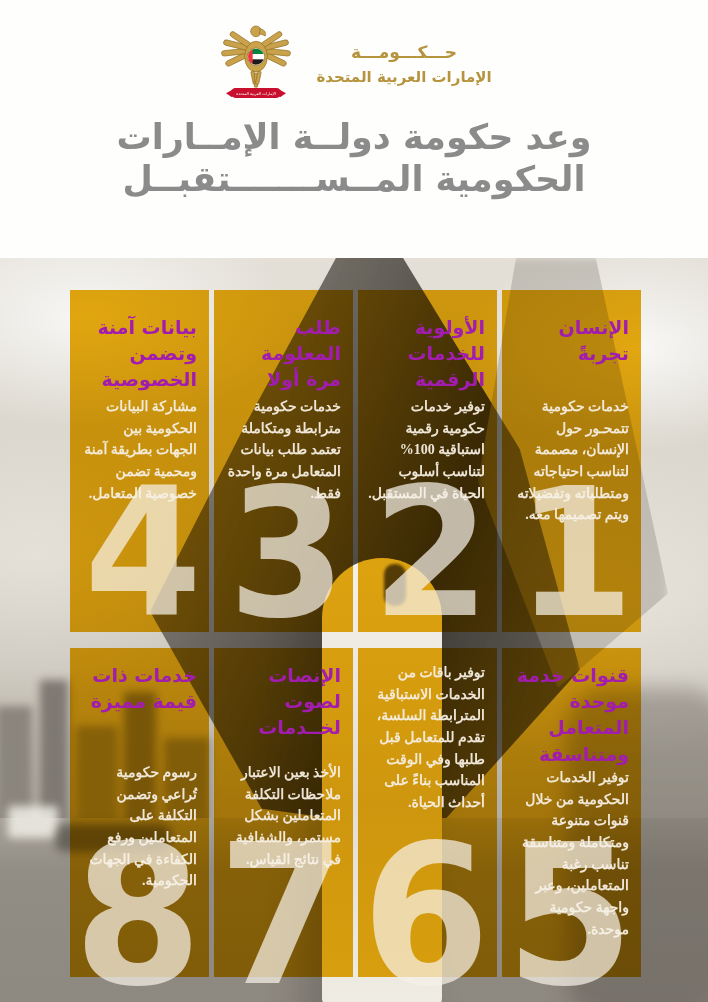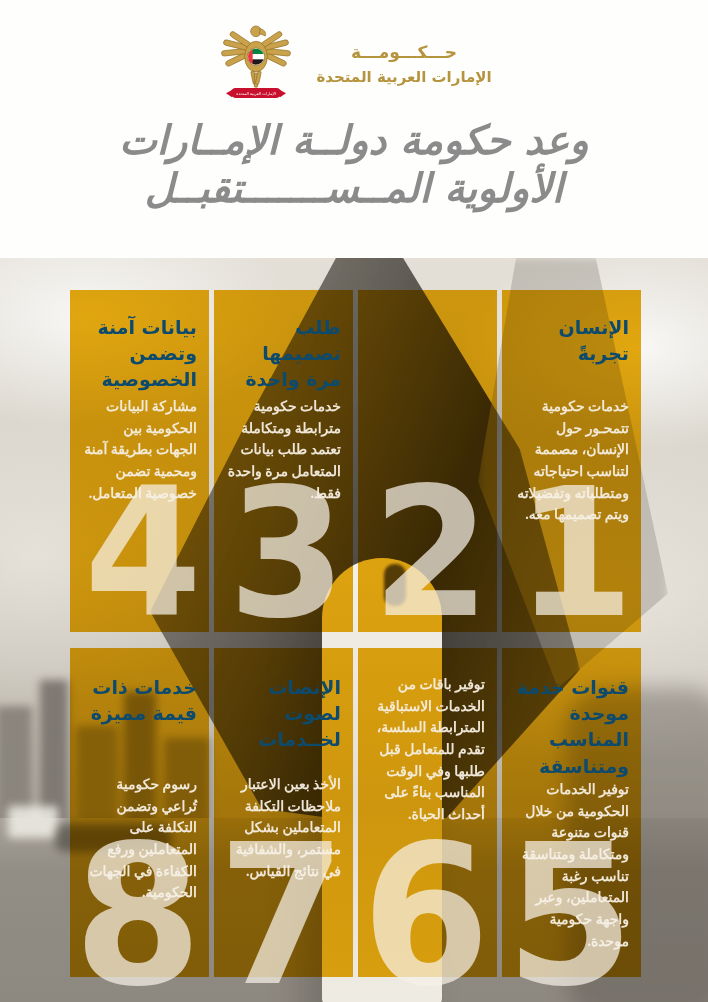--- a/index.html
+++ b/index.html
@@ -9,21 +9,21 @@
     margin:0 auto;
   }
   
   .header{position:absolute;top:0;left:0;width:708px;height:258px;background:#FEFEFD;}
   .logo{display:flex;flex-direction:row;align-items:center;justify-content:center;
         gap:20px;padding-top:22px;}
   .logo-text{color:#B6933D;text-align:center;line-height:1.5;}
   .logo-l1{font-size:17px;font-weight:bold;letter-spacing:1px;}
   .logo-l2{font-size:15px;font-weight:bold;}
   .title{margin-top:10px;text-align:center;color:#8B8B8B;font-weight:bold;
-         font-size:40px;line-height:1.2;letter-spacing:0;font-style:italic;}
+         font-size:35px;line-height:1.2;letter-spacing:0;}
   
   .photo{position:absolute;left:0;top:258px;width:708px;height:744px;overflow:hidden;
     background:linear-gradient(180deg,#E4E0D8 0%,#D8D4CA 30%,#CDC8BE 55%,#B2ADA3 76%,#98938A 100%);}
   .clouds{position:absolute;inset:0;background:
     radial-gradient(ellipse 300px 160px at 12% 8%,rgba(255,255,255,.75),transparent 70%),
     radial-gradient(ellipse 260px 150px at 90% 12%,rgba(255,255,255,.8),transparent 70%),
     radial-gradient(ellipse 420px 240px at 86% 45%,rgba(250,248,243,.55),transparent 70%),
     radial-gradient(ellipse 300px 200px at 5% 40%,rgba(246,243,237,.5),transparent 70%);}
   .flag{position:absolute;left:150px;top:-6px;width:430px;height:580px;
     background:linear-gradient(112deg,rgba(141,136,127,.92) 0%,rgba(92,88,81,.95) 38%,rgba(57,54,48,.97) 62%,rgba(96,92,85,.9) 100%);
@@ -54,23 +54,23 @@
     background:rgba(240,237,230,.85);border-radius:4px;filter:blur(4px);}
   .blob-right{position:absolute;right:-18px;top:430px;width:160px;height:330px;
     background:rgba(70,66,60,.32);border-radius:40px;filter:blur(10px);}
   
   .grid{position:absolute;left:70px;top:290px;width:571px;
     display:grid;grid-template-columns:repeat(4,1fr);
     grid-template-rows:342px 329px;column-gap:5px;row-gap:16px;}
   .card{position:relative;}
   .card-fill{position:absolute;inset:0;background:#E8AC10;mix-blend-mode:multiply;}
   .card-inner{position:relative;z-index:1;padding:24px 12px 0 10px;text-align:right;}
-  .card-title{margin:0;color:#0c4a6e;font-size:19px;font-weight:bold;line-height:1.38;
+  .card-title{margin:0;color:#a21caf;font-size:19px;font-weight:bold;line-height:1.38;
     min-height:82px;}
-  .row2 .card-inner{padding-top:26px;}
+  .row2 .card-inner{padding-top:14px;}
   .row2 .card-title{min-height:100px;}
   .card-desc{margin:0;color:rgba(245,238,226,.95);font-size:14px;font-weight:bold;
     line-height:1.55;font-family:Liberation Serif, serif;}
   .card-num{position:absolute;z-index:1;right:7px;bottom:12px;
     font-size:178px;line-height:.74em;font-weight:bold;
     color:rgba(246,241,231,.72);transform:scaleX(.95);transform-origin:bottom right;}
   .row2 .card-num{font-size:194px;bottom:-12px;}
 </style>
 </head>
 <body>
@@ -140,62 +140,66 @@
           <rect x="48" y="40" width="7" height="24" fill="#EF3340"></rect>
         </g>
         <path d="M24 102 l-9 5 9 6 z" fill="#C8102E"></path>
         <path d="M96 102 l9 5 -9 6 z" fill="#C8102E"></path>
         <rect x="22" y="99" width="76" height="15" rx="7.5" fill="#C8102E"></rect>
         <text x="60" y="109" font-size="6" fill="#FFFFFF" text-anchor="middle">الإمارات العربية المتحدة</text>
       </svg>
     </div>
     <h1 class="title">
       <div>وعد حكومة دولــة الإمــارات</div>
-      <div>الأولوية المــســـــــتقبــل</div>
+      <div>الحكومية المــســـــــتقبــل</div>
     </h1>
   </div>
 
   <div class="grid">
 
     <div class="card">
       <div class="card-fill"></div>
       <div class="card-inner">
         <h2 class="card-title">الإنسان تجربةً</h2>
         <p class="card-desc">خدمات حكومية تتمحـور حول الإنسان، مصممة لتناسب احتياجاته ومتطلباته وتفضيلاته ويتم تصميمها معه.</p>
       </div>
       <div class="card-num">1</div>
     </div>
 
     <div class="card">
       <div class="card-fill"></div>
+      <div class="card-inner">
+        <h2 class="card-title">الأولوية للخدمات الرقمية</h2>
+        <p class="card-desc">توفير خدمات حكومية رقمية استباقية 100% لتناسب أسلوب الحياة في المستقبل.</p>
+      </div>
       <div class="card-num">2</div>
     </div>
 
     <div class="card">
       <div class="card-fill"></div>
       <div class="card-inner">
-        <h2 class="card-title">طلب تصميمها مرة واحدة</h2>
+        <h2 class="card-title">طلب المعلومة مرة أولا</h2>
         <p class="card-desc">خدمات حكومية مترابطة ومتكاملة تعتمد طلب بيانات المتعامل مرة واحدة فقط.</p>
       </div>
       <div class="card-num">3</div>
     </div>
 
     <div class="card">
       <div class="card-fill"></div>
       <div class="card-inner">
         <h2 class="card-title">بيانات آمنة وتضمن الخصوصية</h2>
         <p class="card-desc">مشاركة البيانات الحكومية بين الجهات بطريقة آمنة ومحمية تضمن خصوصية المتعامل.</p>
       </div>
       <div class="card-num">4</div>
     </div>
 
     <div class="card row2">
       <div class="card-fill"></div>
       <div class="card-inner">
-        <h2 class="card-title">قنوات خدمة موحدة المناسب ومتناسقة</h2>
+        <h2 class="card-title">قنوات خدمة موحدة المتعامل ومتناسقة</h2>
         <p class="card-desc">توفير الخدمات الحكومية من خلال قنوات متنوعة ومتكاملة ومتناسقة تناسب رغبة المتعاملين، وعبر واجهة حكومية موحدة.</p>
       </div>
       <div class="card-num">5</div>
     </div>
 
     <div class="card row2">
       <div class="card-fill"></div>
       <div class="card-inner">
         <p class="card-desc">توفير باقات من الخدمات الاستباقية المترابطة السلسة، تقدم للمتعامل قبل طلبها وفي الوقت المناسب بناءً على أحداث الحياة.</p>
       </div>

